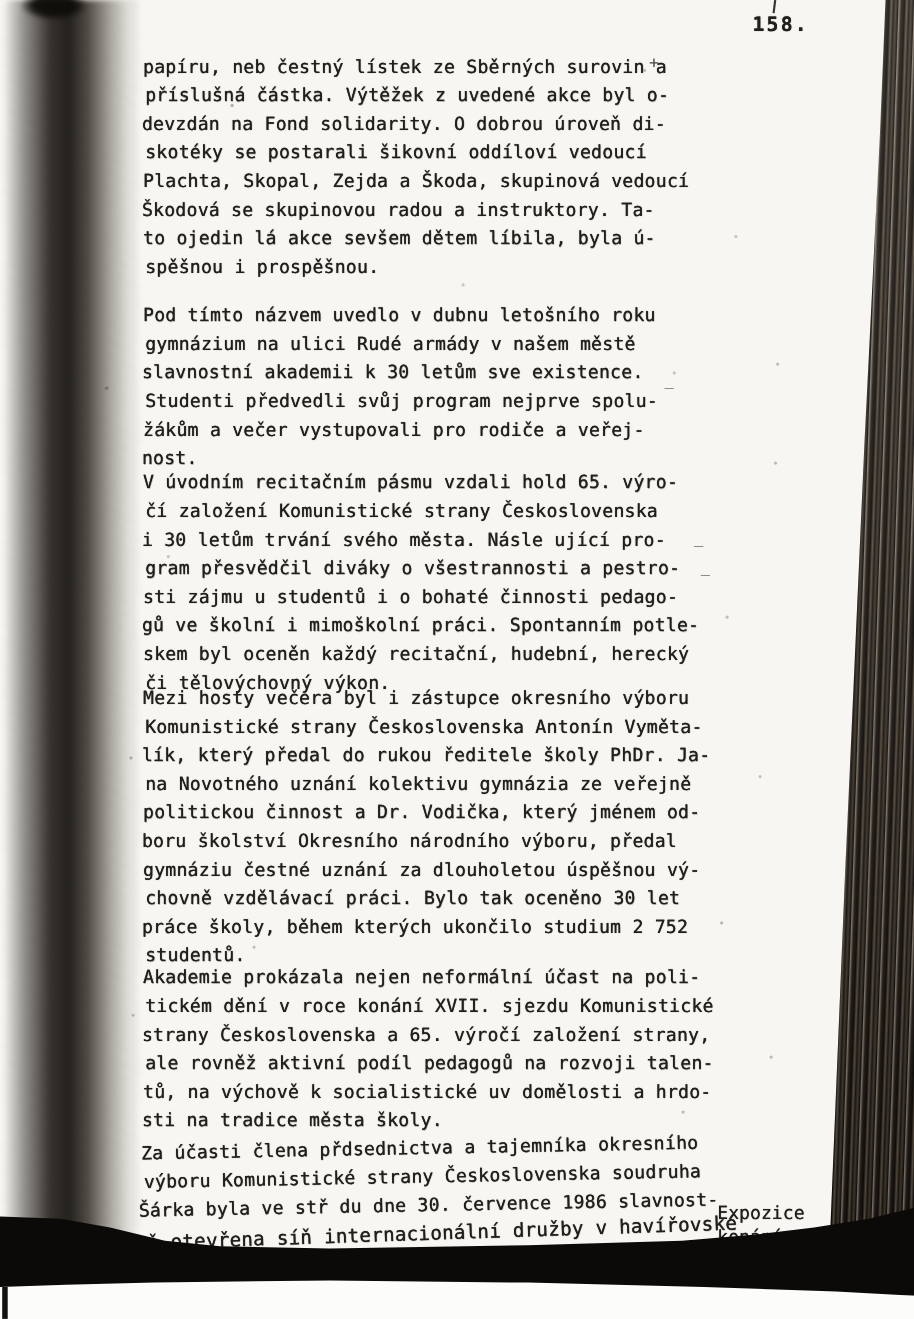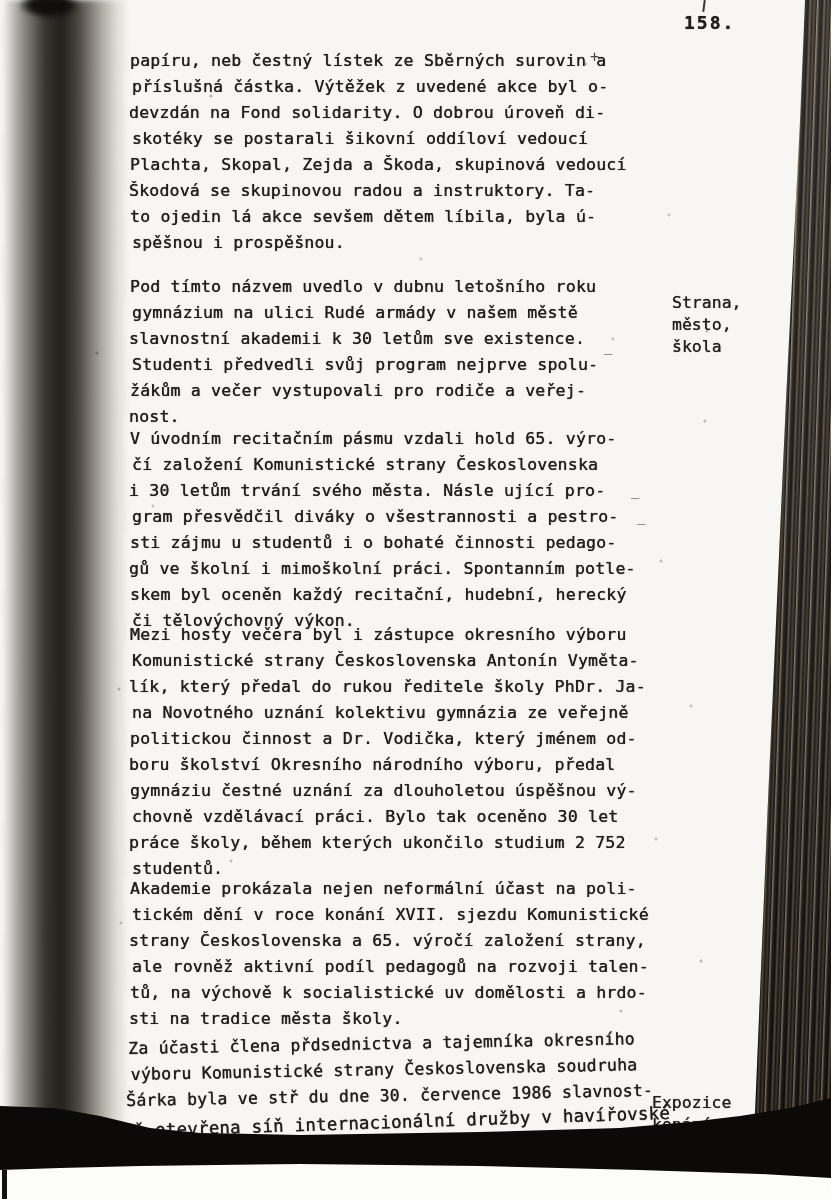--- a/index.html
+++ b/index.html
@@ -118,21 +118,20 @@
 
   <div class="page-number">158.</div>
 
   <div class="para" style="top:48px;"><div class="tline">papíru, neb čestný lístek ze Sběrných surovin a</div><div class="tline">příslušná částka. Výtěžek z uvedené akce byl o-</div><div class="tline">devzdán na Fond solidarity. O dobrou úroveň di-</div><div class="tline">skotéky se postarali šikovní oddíloví vedoucí</div><div class="tline">Plachta, Skopal, Zejda a Škoda, skupinová vedoucí</div><div class="tline">Škodová se skupinovou radou a instruktory. Ta-</div><div class="tline">to ojedin lá akce sevšem dětem líbila, byla ú-</div><div class="tline">spěšnou i prospěšnou.</div></div>
   <div class="para" style="top:274px;"><div class="tline">Pod tímto názvem uvedlo v dubnu letošního roku</div><div class="tline">gymnázium na ulici Rudé armády v našem městě</div><div class="tline">slavnostní akademii k 30 letům sve existence.</div><div class="tline">Studenti předvedli svůj program nejprve spolu-</div><div class="tline">žákům a večer vystupovali pro rodiče a veřej-</div><div class="tline">nost.</div></div>
   <div class="para" style="top:426px;"><div class="tline">V úvodním recitačním pásmu vzdali hold 65. výro-</div><div class="tline">čí založení Komunistické strany Československa</div><div class="tline">i 30 letům trvání svého města. Násle ující pro-</div><div class="tline">gram přesvědčil diváky o všestrannosti a pestro-</div><div class="tline">sti zájmu u studentů i o bohaté činnosti pedago-</div><div class="tline">gů ve školní i mimoškolní práci. Spontanním potle-</div><div class="tline">skem byl oceněn každý recitační, hudební, herecký</div><div class="tline">či tělovýchovný výkon.</div></div>
   <div class="para" style="top:622px;"><div class="tline">Mezi hosty večera byl i zástupce okresního výboru</div><div class="tline">Komunistické strany Československa Antonín Vyměta-</div><div class="tline">lík, který předal do rukou ředitele školy PhDr. Ja-</div><div class="tline">na Novotného uznání kolektivu gymnázia ze veřejně</div><div class="tline">politickou činnost a Dr. Vodička, který jménem od-</div><div class="tline">boru školství Okresního národního výboru, předal</div><div class="tline">gymnáziu čestné uznání za dlouholetou úspěšnou vý-</div><div class="tline">chovně vzdělávací práci. Bylo tak oceněno 30 let</div><div class="tline">práce školy, během kterých ukončilo studium 2 752</div><div class="tline">studentů.</div></div>
   <div class="para" style="top:876px;"><div class="tline">Akademie prokázala nejen neformální účast na poli-</div><div class="tline">tickém dění v roce konání XVII. sjezdu Komunistické</div><div class="tline">strany Československa a 65. výročí založení strany,</div><div class="tline">ale rovněž aktivní podíl pedagogů na rozvoji talen-</div><div class="tline">tů, na výchově k socialistické uv domělosti a hrdo-</div><div class="tline">sti na tradice města školy.</div></div>
   <div class="para para-p6" style="top:1036px;left:128px;"><div class="tline">Za účasti člena přdsednictva a tajemníka okresního</div><div class="tline">výboru Komunistické strany Československa soudruha</div><div class="tline">Šárka byla ve stř du dne 30. července 1986 slavnost-</div><div class="tline">ně otevřena síň internacionální družby v havířovské</div></div>
 
-  <div class="margin-note" style="top:292px;left:672px;"><div class="tline">Strana,</div><div class="tline">město,</div><div class="tline">škola</div></div>
   <div class="margin-note" style="top:1046px;left:652px;margin-top:46px;"><div class="tline">Expozice</div><div class="tline">konání a</div><div class="tline">spolupráce</div></div>
 
   <div class="artifact artifact-plus">+</div>
   <div class="artifact artifact-dash1">_</div>
   <div class="artifact artifact-dash2">_</div>
   <div class="artifact artifact-dash3">_</div>
   <div class="tick"></div>
 
   <div class="binding-shadow"></div>
   <div class="binding-top-blob"></div>

